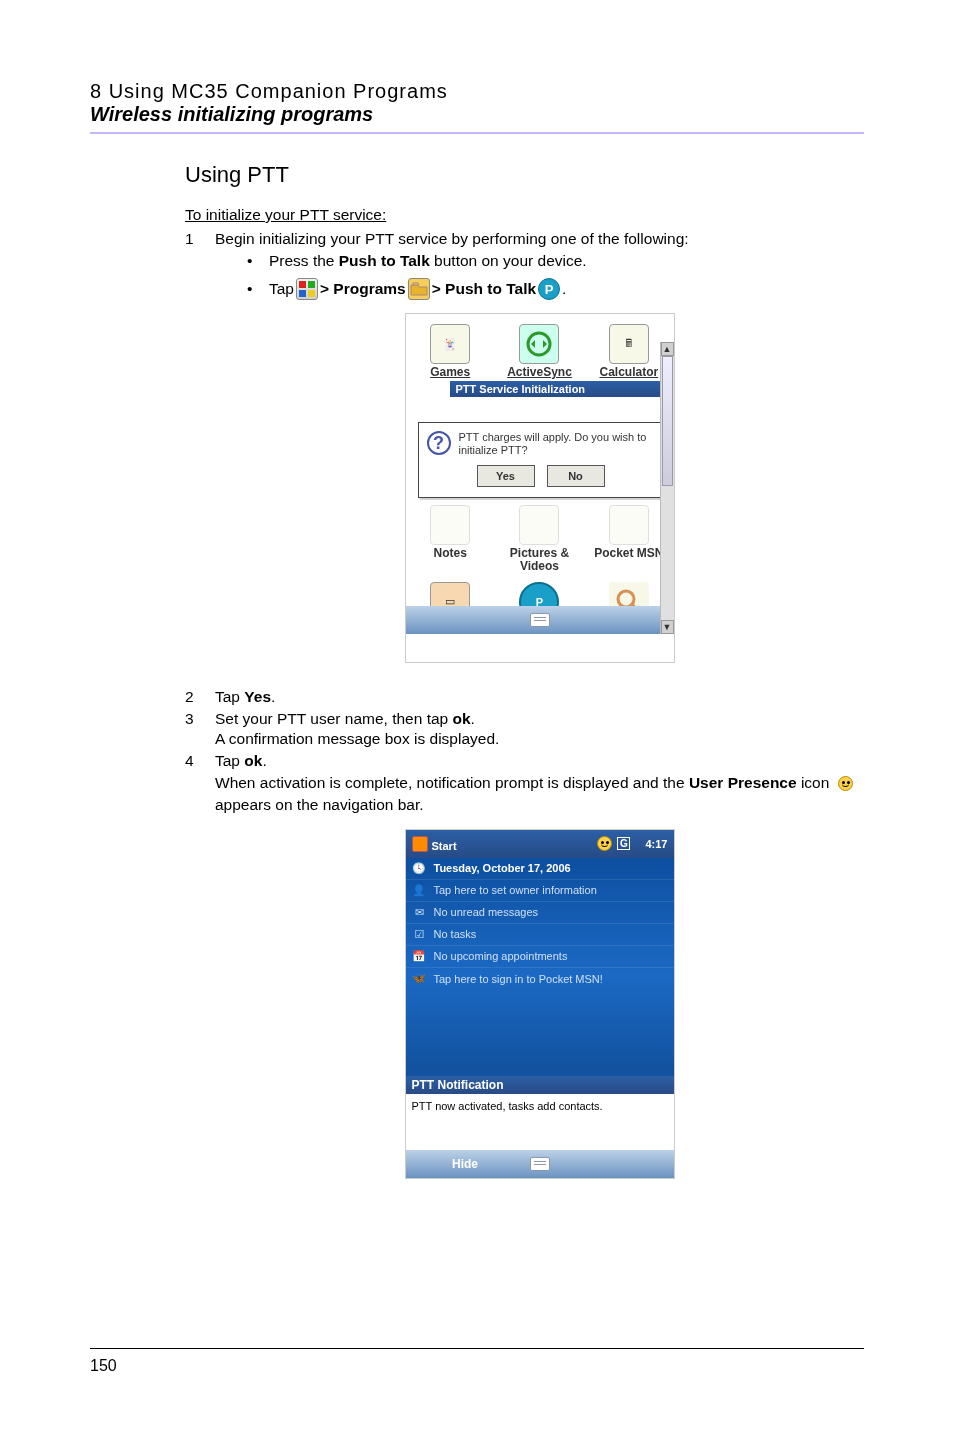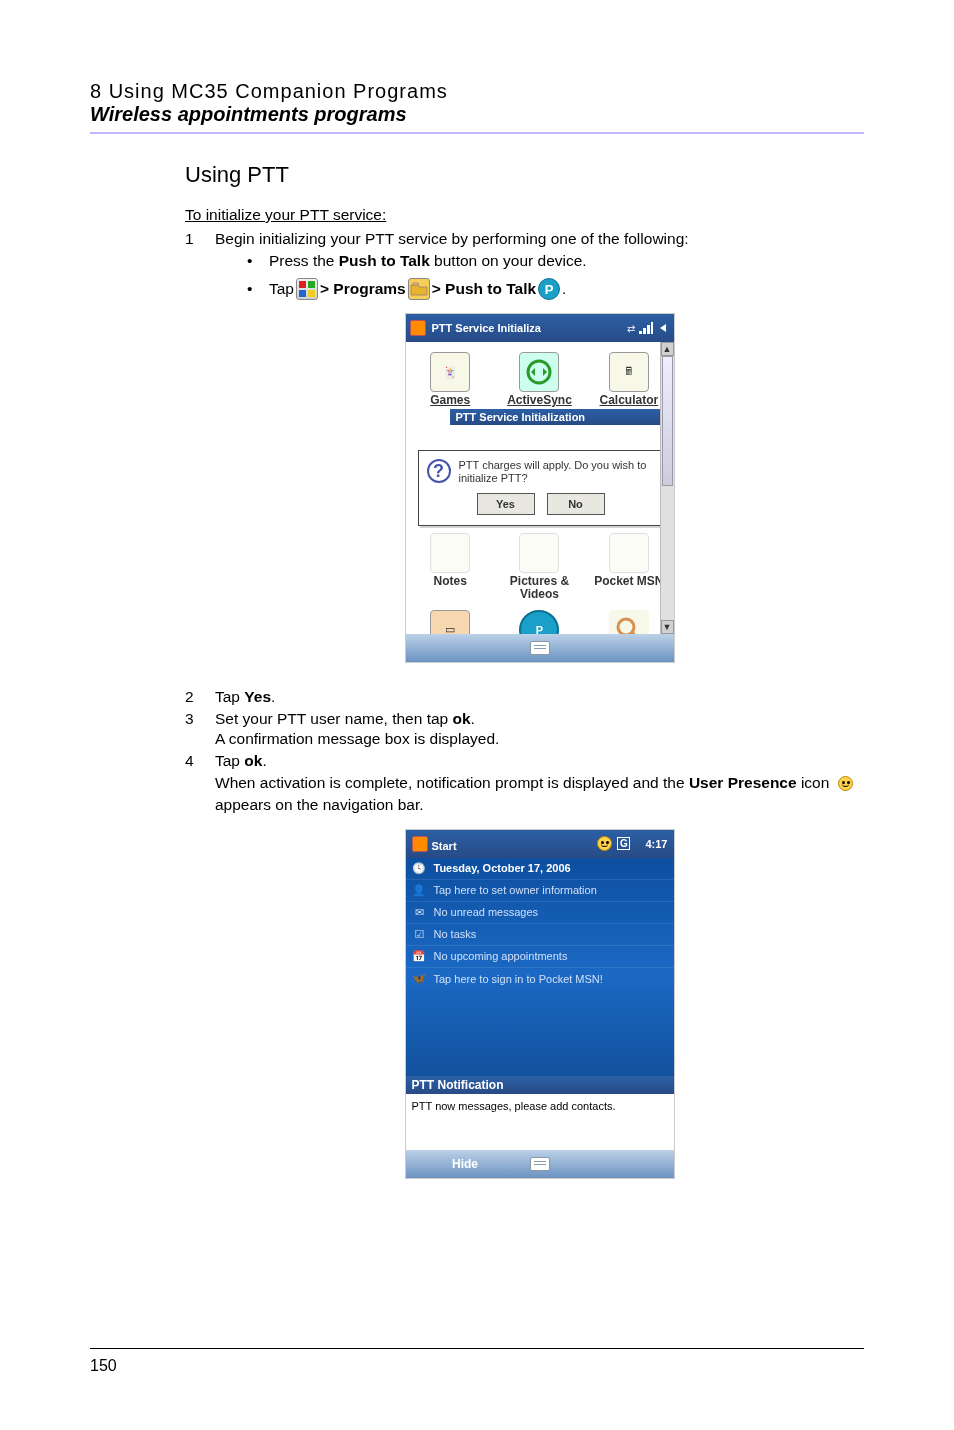--- a/index.html
+++ b/index.html
@@ -150,21 +150,21 @@
     border-top:1px solid #000; padding-top:8px; font-size:16px;
   }
 </style>
 </head>
 <body>
 
 <div class="page">
 
   <div class="header">
     <div class="header-chapter">8 Using MC35 Companion Programs</div>
-    <div class="header-section">Wireless appointments programs</div>
+    <div class="header-section">Wireless initializing programs</div>
   </div>
 
   <div class="content">
 
     <div class="h3">Using PTT</div>
 
     <div class="underline" style="margin-bottom:6px;font-size:15.5px;">To initialize your PTT service:</div>
 
     <div class="step-list">
 
@@ -203,31 +203,20 @@
                   <svg viewBox="0 0 20 20">
                       <text x="10" y="15" text-anchor="middle" font-size="13" font-weight="bold" fill="#fff">P</text>
                     </svg>
                 </span>
                 <span>.</span>
               </div>
             </div>
           </div>
 
           <div class="screenshot shot1 ss">
-            <div class="ss-titlebar">
-              <div class="left">
-                  <span class="flag"></span>
-                  <span>PTT Service Initializa</span>
-                </div>
-              <div class="status">
-                <span style="font-size:10px;">⇄</span>
-                <span class="bars"></span>
-                <span class="spk"></span>
-              </div>
-            </div>
             <div class="grid-area">
               <div class="grid-row" style="margin-top:4px;">
                 <div class="appicon und">
                     <div class="ico">🃏</div>
                     <div class="label">Games</div>
                   </div>
                 <div class="appicon und">
                     <div class="ico" style="background:#cfe;">
                       <svg width="26" height="26">
                         <circle cx="13" cy="13" r="11" fill="none" stroke="#2a9a2a" stroke-width="3"></circle>
@@ -351,21 +340,21 @@
                   <span class="i">📅</span>
                   <span>No upcoming appointments</span>
                 </div>
               <div class="today-row" style="border-bottom:none;">
                   <span class="i">🦋</span>
                   <span>Tap here to sign in to Pocket MSN!</span>
                 </div>
 
               <div class="ptt-notif">
                 <div class="hdr">PTT Notification</div>
-                <div class="body">PTT now messages, please add contacts.</div>
+                <div class="body">PTT now activated, tasks add contacts.</div>
               </div>
             </div>
             <div class="softkeys">
               <div class="sk">Hide</div>
               <div style="width:30px;display:flex;justify-content:center;">
                   <div class="kbd"></div>
                 </div>
               <div class="sk"></div>
             </div>
           </div>

